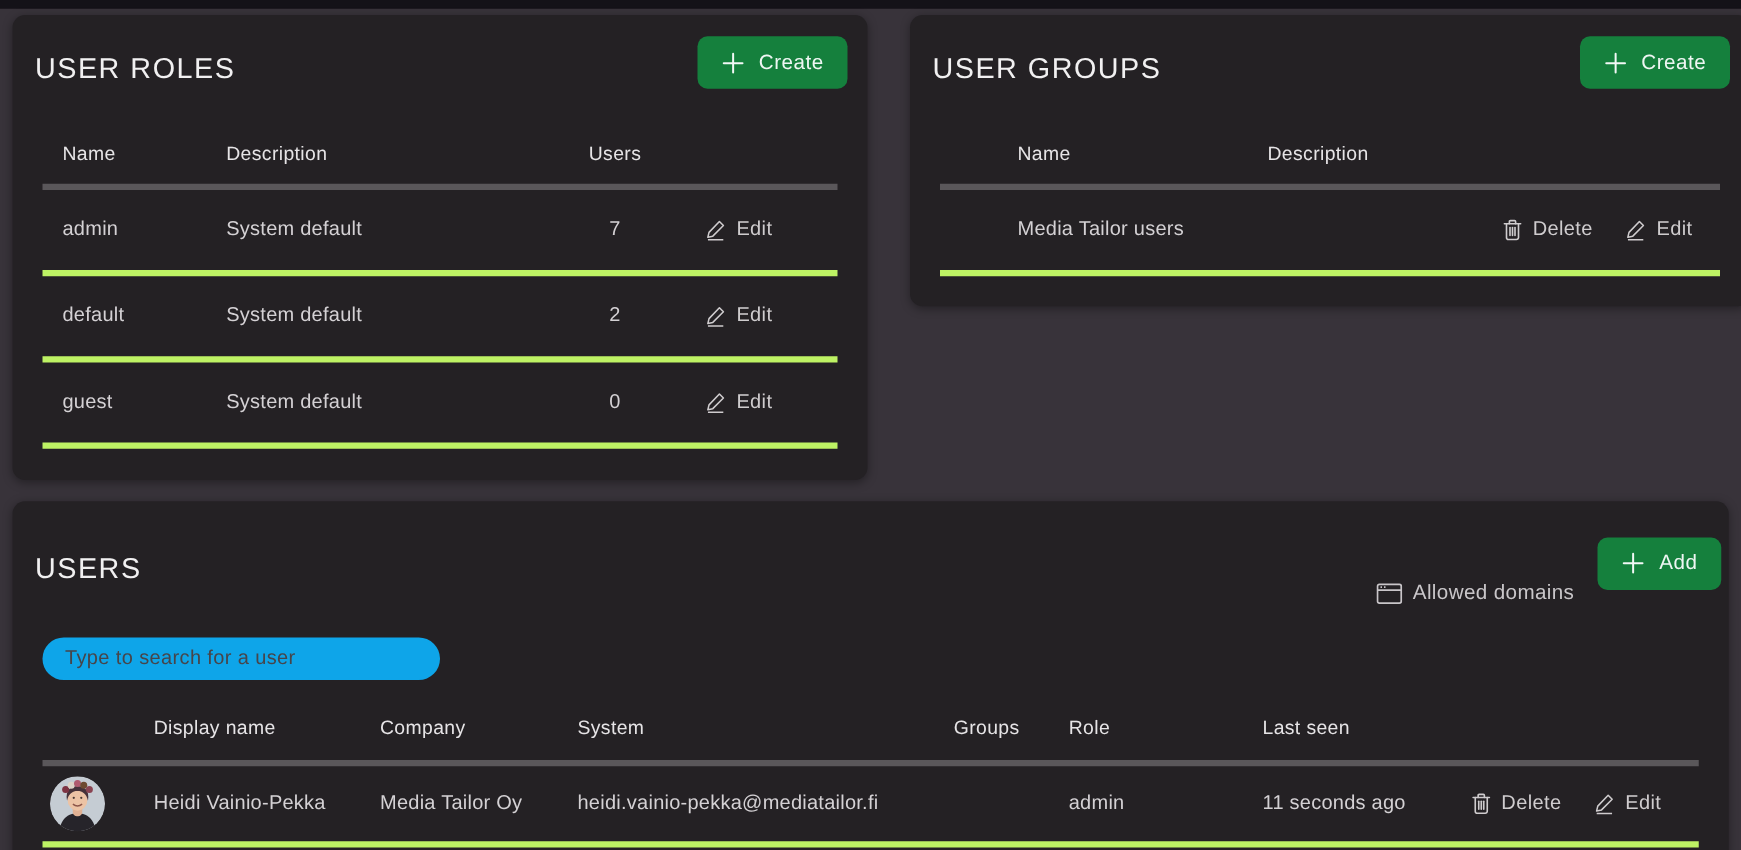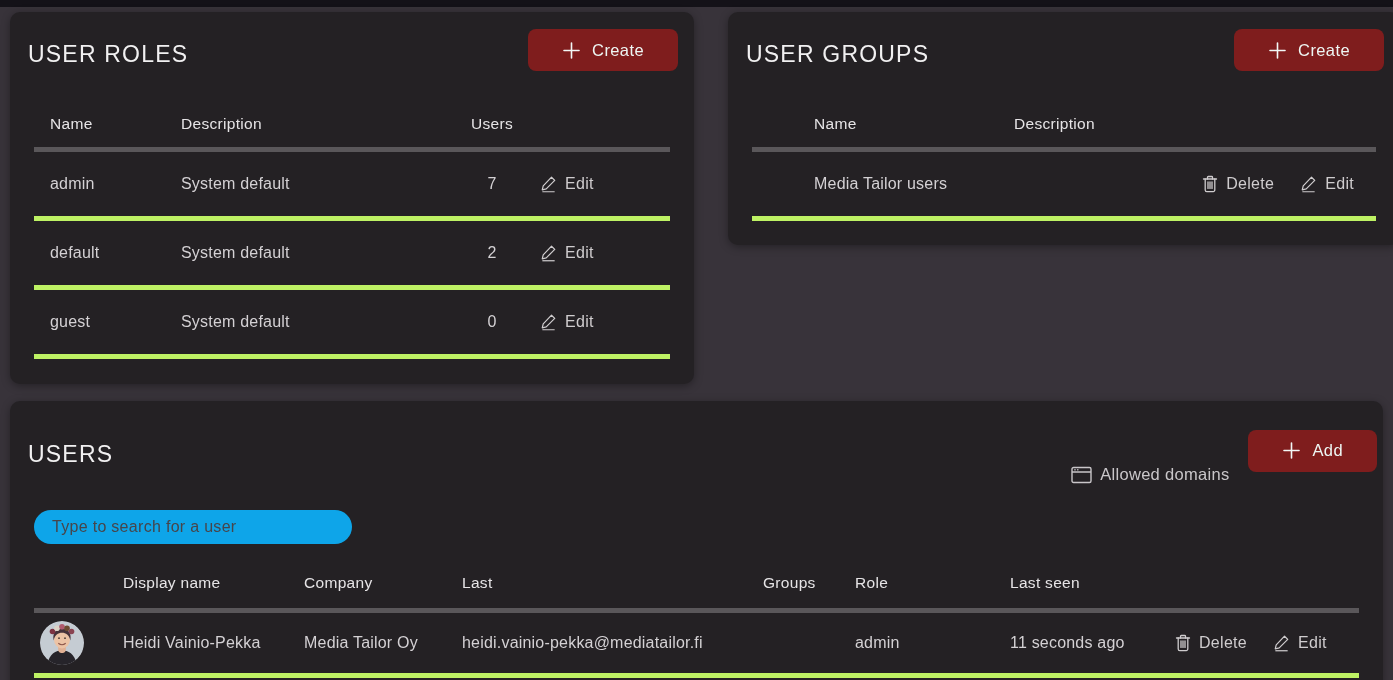--- a/index.html
+++ b/index.html
@@ -29,23 +29,23 @@
     padding:17px 16px 0 18px;
   }
   #panel-users .panel-head { padding:16px 6px 0 18px; }
   .panel-title {
     font-size:23px; font-weight:300; color:#f1f0f1; letter-spacing:1.2px; margin-top:8px;
   }
   .head-right { display:flex; align-items:center; gap:19px; }
 
   .btn-teal {
     display:flex; align-items:center; gap:11px;
-    background:#7f1d1d; color:#eef6f3;
+    background:#15803d; color:#eef6f3;
     border:none; border-radius:8px;
-    height:42px; padding:0 34px;
+    height:42px; padding:0 19px;
     font-size:16.5px; font-family:inherit; letter-spacing:0.4px;
     cursor:pointer;
   }
   .btn-teal svg { display:block; }
 
   .allowed-domains {
     display:flex; align-items:center; gap:8px;
     color:#c9c6c9; font-size:16.5px; cursor:pointer; background:none; border:none;
     font-family:inherit; letter-spacing:0.3px;margin-top:48px;
   }
@@ -61,21 +61,21 @@
   .head-row { height:52px; }
   #panel-users .head-row { height:56px; }
   .data-row { height:69px; }
   #panel-users .data-row { height:65px; }
 
   .cell { color:#d4d1d4; font-size:16px; overflow:hidden; white-space:nowrap; }
   .head-row .cell { color:#e6e4e6; font-size:15.5px; font-weight:500; letter-spacing:0.3px; }
   .cell.indent { padding-left:16px; }
   .cell.center { text-align:center; }
 
-  .actions { display:flex; justify-content:flex-start; align-items:center; gap:26px; padding-right:28px; }
+  .actions { display:flex; justify-content:center; align-items:center; gap:26px; padding-right:28px; }
   #panel-groups .actions { padding-right:22px; }
   .action {
     display:flex; align-items:center; gap:8px;
     color:#cfccce; font-size:16px; background:none; border:none;
     font-family:inherit; letter-spacing:0.3px; cursor:pointer;
   }
   .action svg { display:block; }
 
   .search-pill {
     display:block; margin:26px 0 0 24px;
@@ -253,21 +253,21 @@
     </div>
   </div>
 
   <input class="search-pill" type="text" placeholder="Type to search for a user" style="">
 
   <div class="tbl">
     <div class="tbl-row head-row users-grid">
       <div class="cell"></div>
       <div class="cell">Display name</div>
       <div class="cell">Company</div>
-      <div class="cell">Last</div>
+      <div class="cell">System</div>
       <div class="cell">Groups</div>
       <div class="cell">Role</div>
       <div class="cell">Last seen</div>
       <div class="cell"></div>
     </div>
 
     <div class="tbl-row data-row users-grid">
       <div class="cell">
         <div class="avatar">
           <svg width="44" height="44" viewBox="0 0 44 44">

